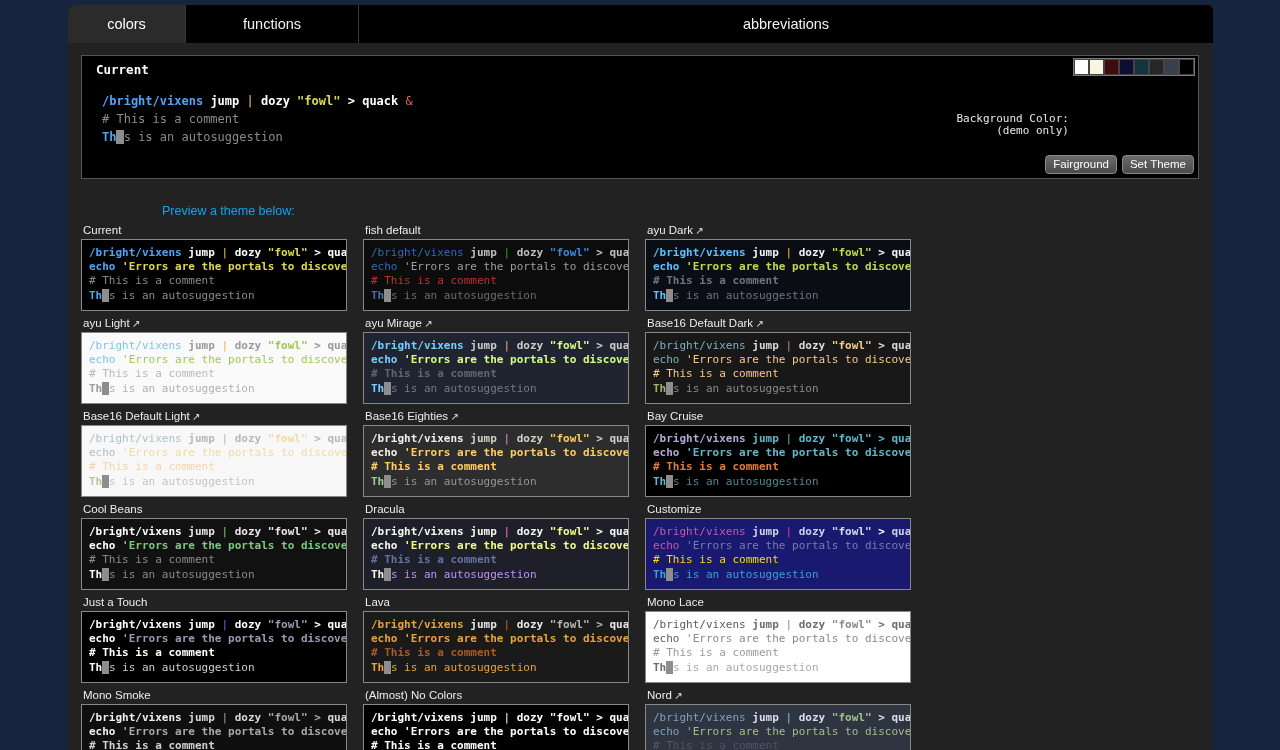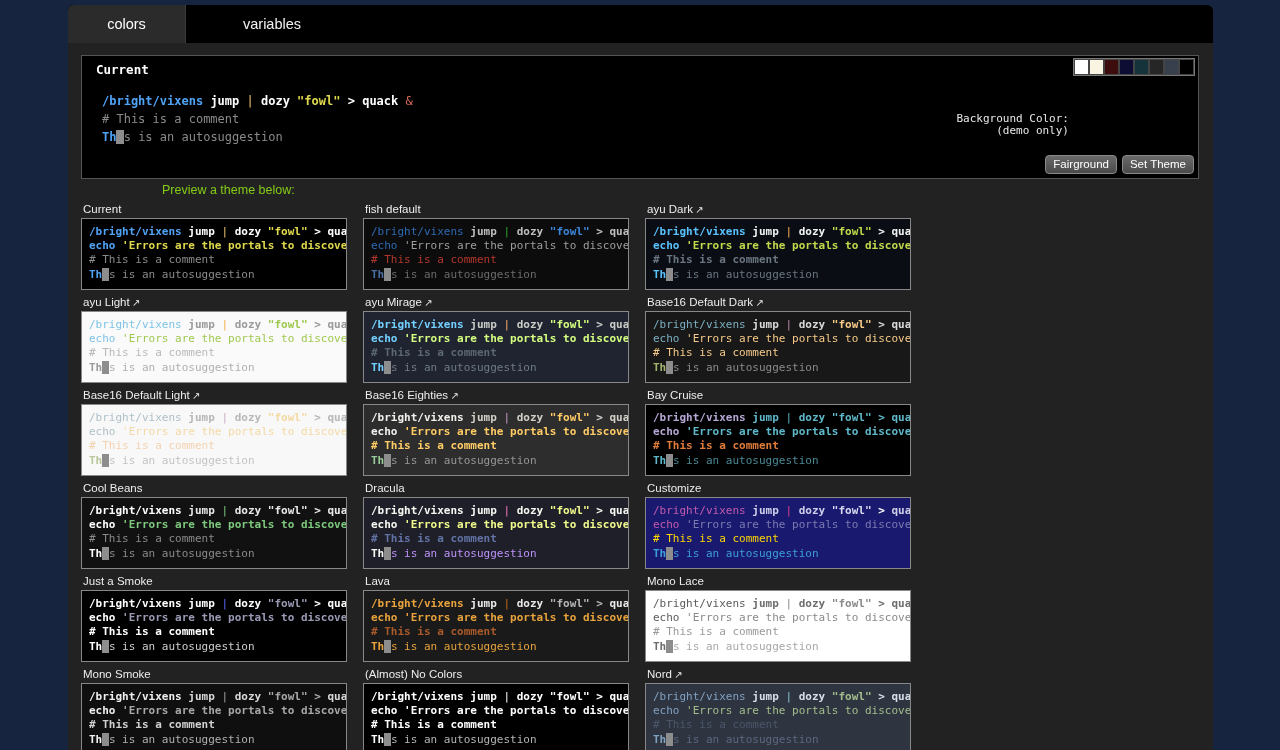--- a/index.html
+++ b/index.html
@@ -104,22 +104,22 @@
     border-radius: 4px;
     color: #ffffff;
     font-size: 11.5px;
     padding: 2px 7px 3px 7px;
     cursor: pointer;
     white-space: nowrap;
   }
 
   
   #preview-heading {
-    margin: 4px 0 0 94px;
-    color: #84cc16;
+    margin: 25px 0 0 94px;
+    color: #0ea5e9;
     font-size: 12.5px;
   }
 
   
   #grid {
     position: relative;
     margin: 6px 0 0 0;
     padding: 0 12px 0 13px;
     display: flex;
     flex-wrap: wrap;
@@ -161,22 +161,25 @@
 </style>
 </head>
 <body>
 
 <div id="app">
 
   <div id="tabbar">
     <div class="tab active w-colors">
         <span>colors</span>
       </div>
-    <div class="tab w-vars">
-        <span>variables</span>
+    <div class="tab w-funcs">
+        <span>functions</span>
+      </div>
+    <div class="tab w-abbr">
+        <span>abbreviations</span>
       </div>
   </div>
 
   <div id="current-panel">
     <div id="current-title">Current</div>
     <div id="current-lines">
         <div class="cline"><span class="b" style="color: rgb(79, 163, 247);">/bright/vixens</span><span class="b" style="color: rgb(255, 255, 255);"> jump </span><span style="color: rgb(240, 198, 116);">|</span><span class="b" style="color: rgb(255, 255, 255);"> dozy </span><span class="b" style="color: rgb(224, 217, 77);">"fowl"</span><span class="b" style="color: rgb(255, 255, 255);"> &gt; </span><span class="b" style="color: rgb(255, 255, 255);">quack</span><span style="color: rgb(224, 108, 90);"> &amp;</span></div>
         <div class="cline"><span style="color: rgb(138, 138, 138);"># This is a comment</span></div>
         <div class="cline"><span class="b" style="color: rgb(79, 163, 247);">Th</span><span class="cursor" style="color: transparent;">i</span><span style="color: rgb(138, 138, 138);">s is an autosuggestion</span></div>
       </div>
@@ -303,21 +306,21 @@
       <div class="theme-cell">
         <div class="theme-name">Customize</div>
         <div class="sample" style="background: rgb(25, 25, 112); border-color: rgb(136, 136, 136);">
           <div class="cline"><span style="color: rgb(196, 90, 171);">/bright/vixens</span><span class="b" style="color: rgb(207, 207, 232);"> jump </span><span style="color: rgb(224, 64, 138);">|</span><span class="b" style="color: rgb(207, 207, 232);"> dozy </span><span class="b" style="color: rgb(216, 216, 240);">"fowl"</span><span class="b" style="color: rgb(255, 255, 255);"> &gt; </span><span class="b" style="color: rgb(207, 207, 232);">quack</span></div>
           <div class="cline"><span style="color: rgb(196, 90, 171);">echo</span><span style="color: rgb(123, 123, 176);"> 'Errors are the portals to discovery</span></div>
           <div class="cline"><span style="color: rgb(255, 215, 0);"># This is a comment</span></div>
           <div class="cline"><span class="b" style="color: rgb(59, 159, 216);">Th</span><span class="cursor" style="color: transparent;">i</span><span style="color: rgb(59, 159, 216);">s is an autosuggestion</span></div>
         </div>
       </div>
       <div class="theme-cell">
-        <div class="theme-name">Just a Smoke</div>
+        <div class="theme-name">Just a Touch</div>
         <div class="sample" style="background: rgb(0, 0, 0); border-color: rgb(136, 136, 136);">
           <div class="cline"><span class="b" style="color: rgb(255, 255, 255);">/bright/vixens</span><span class="b" style="color: rgb(255, 255, 255);"> jump </span><span style="color: rgb(92, 107, 255);">|</span><span class="b" style="color: rgb(255, 255, 255);"> dozy </span><span class="b" style="color: rgb(154, 154, 181);">"fowl"</span><span class="b" style="color: rgb(255, 255, 255);"> &gt; </span><span class="b" style="color: rgb(255, 255, 255);">quack</span></div>
           <div class="cline"><span class="b" style="color: rgb(255, 255, 255);">echo</span><span class="b" style="color: rgb(154, 154, 181);"> 'Errors are the portals to discovery</span></div>
           <div class="cline"><span class="b" style="color: rgb(255, 255, 255);"># This is a comment</span></div>
           <div class="cline"><span class="b" style="color: rgb(255, 255, 255);">Th</span><span class="cursor" style="color: transparent;">i</span><span style="color: rgb(207, 207, 207);">s is an autosuggestion</span></div>
         </div>
       </div>
       <div class="theme-cell">
         <div class="theme-name">Lava</div>
         <div class="sample" style="background: rgb(26, 26, 26); border-color: rgb(136, 136, 136);">

